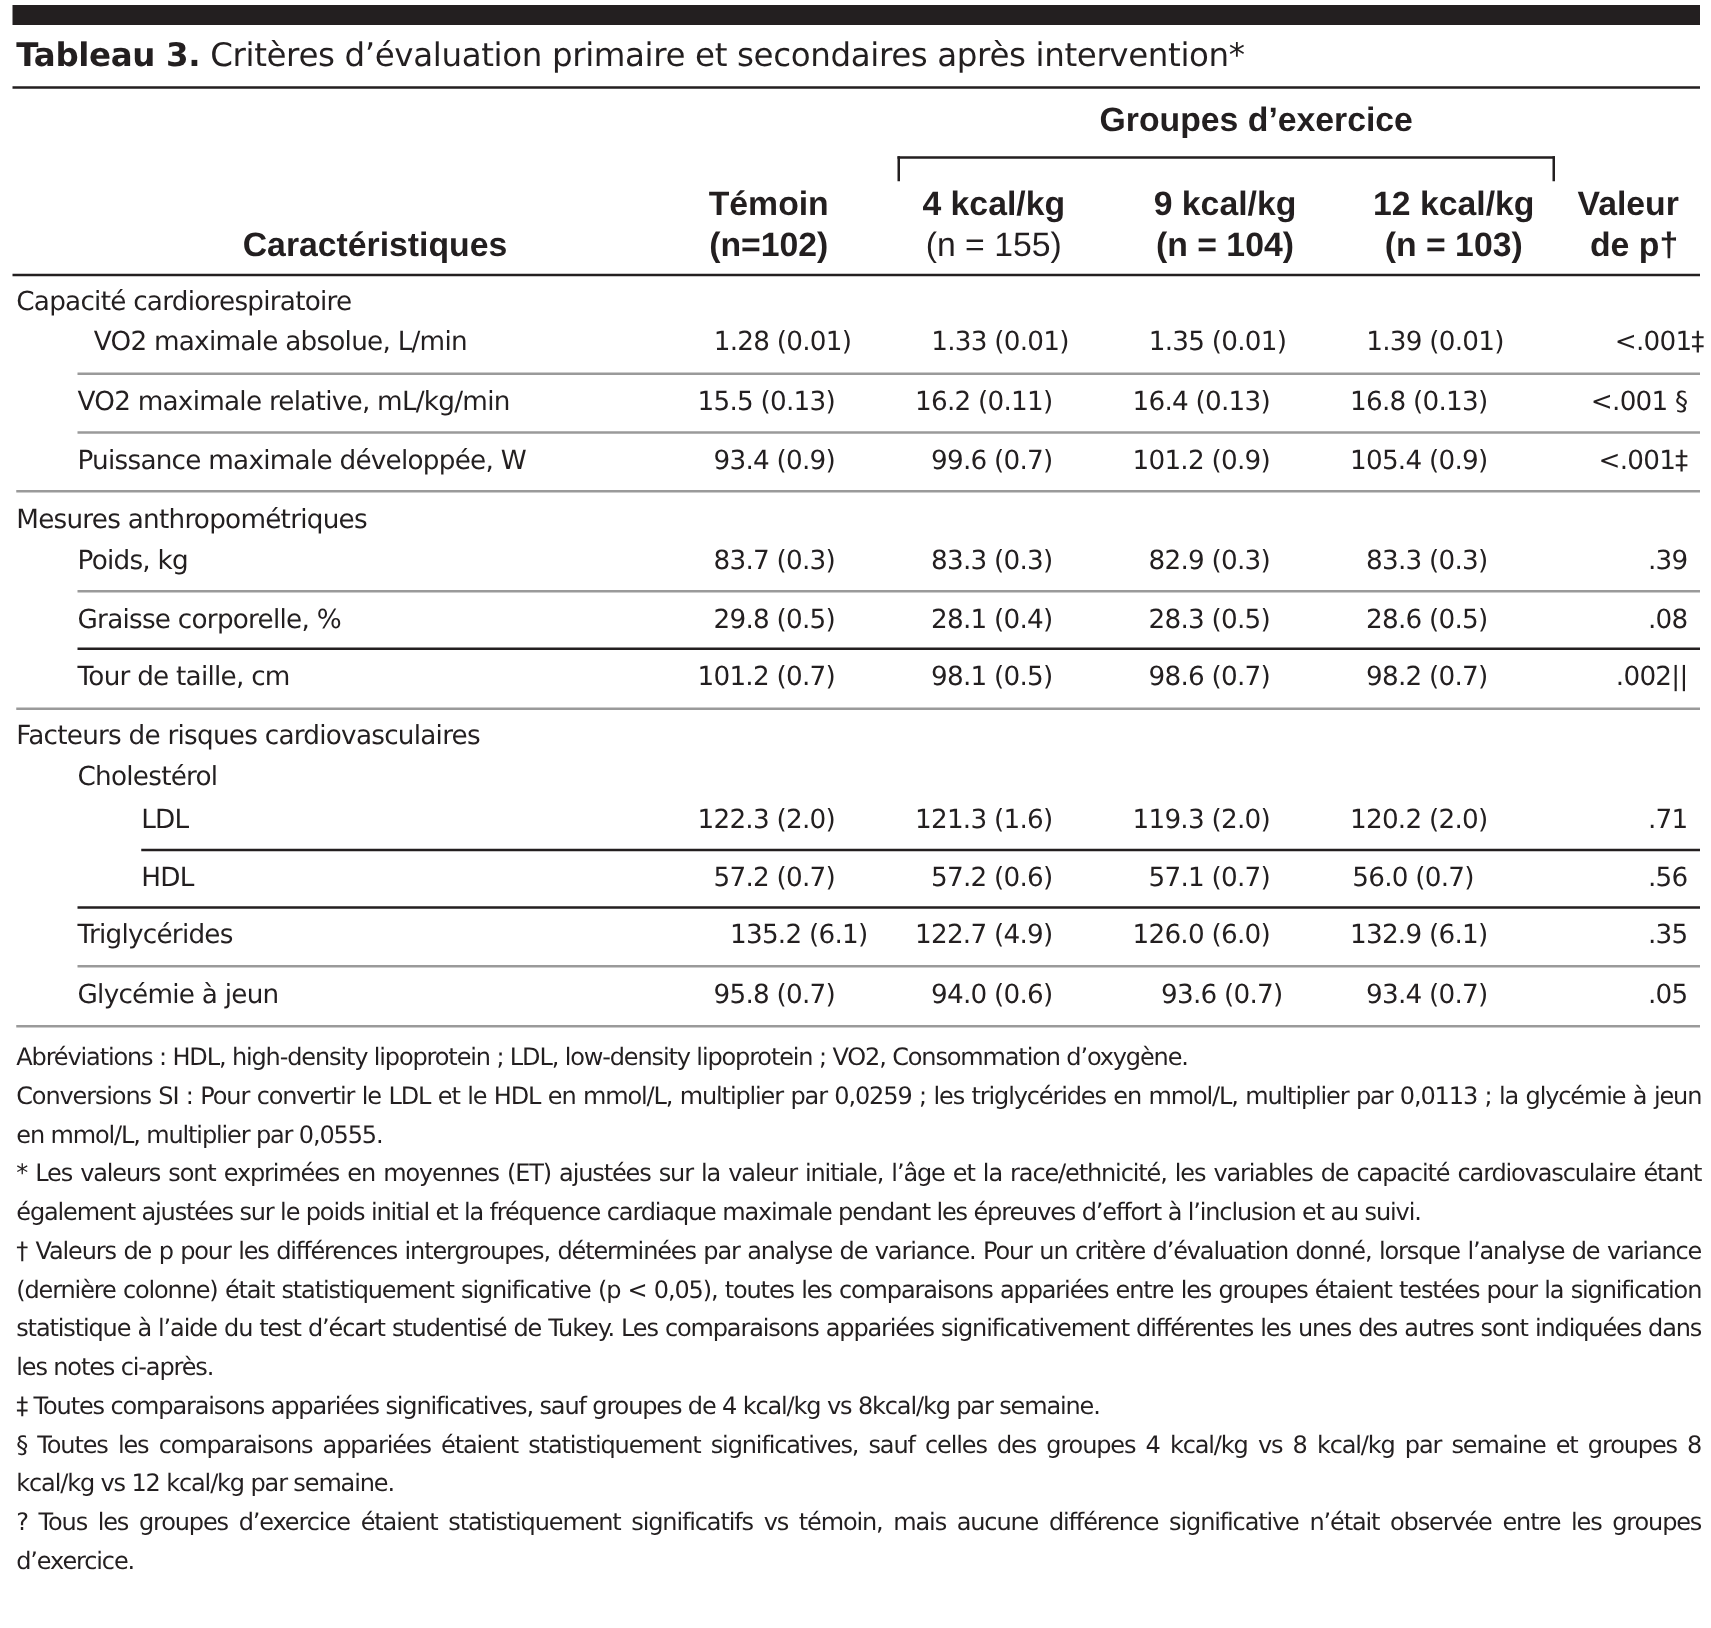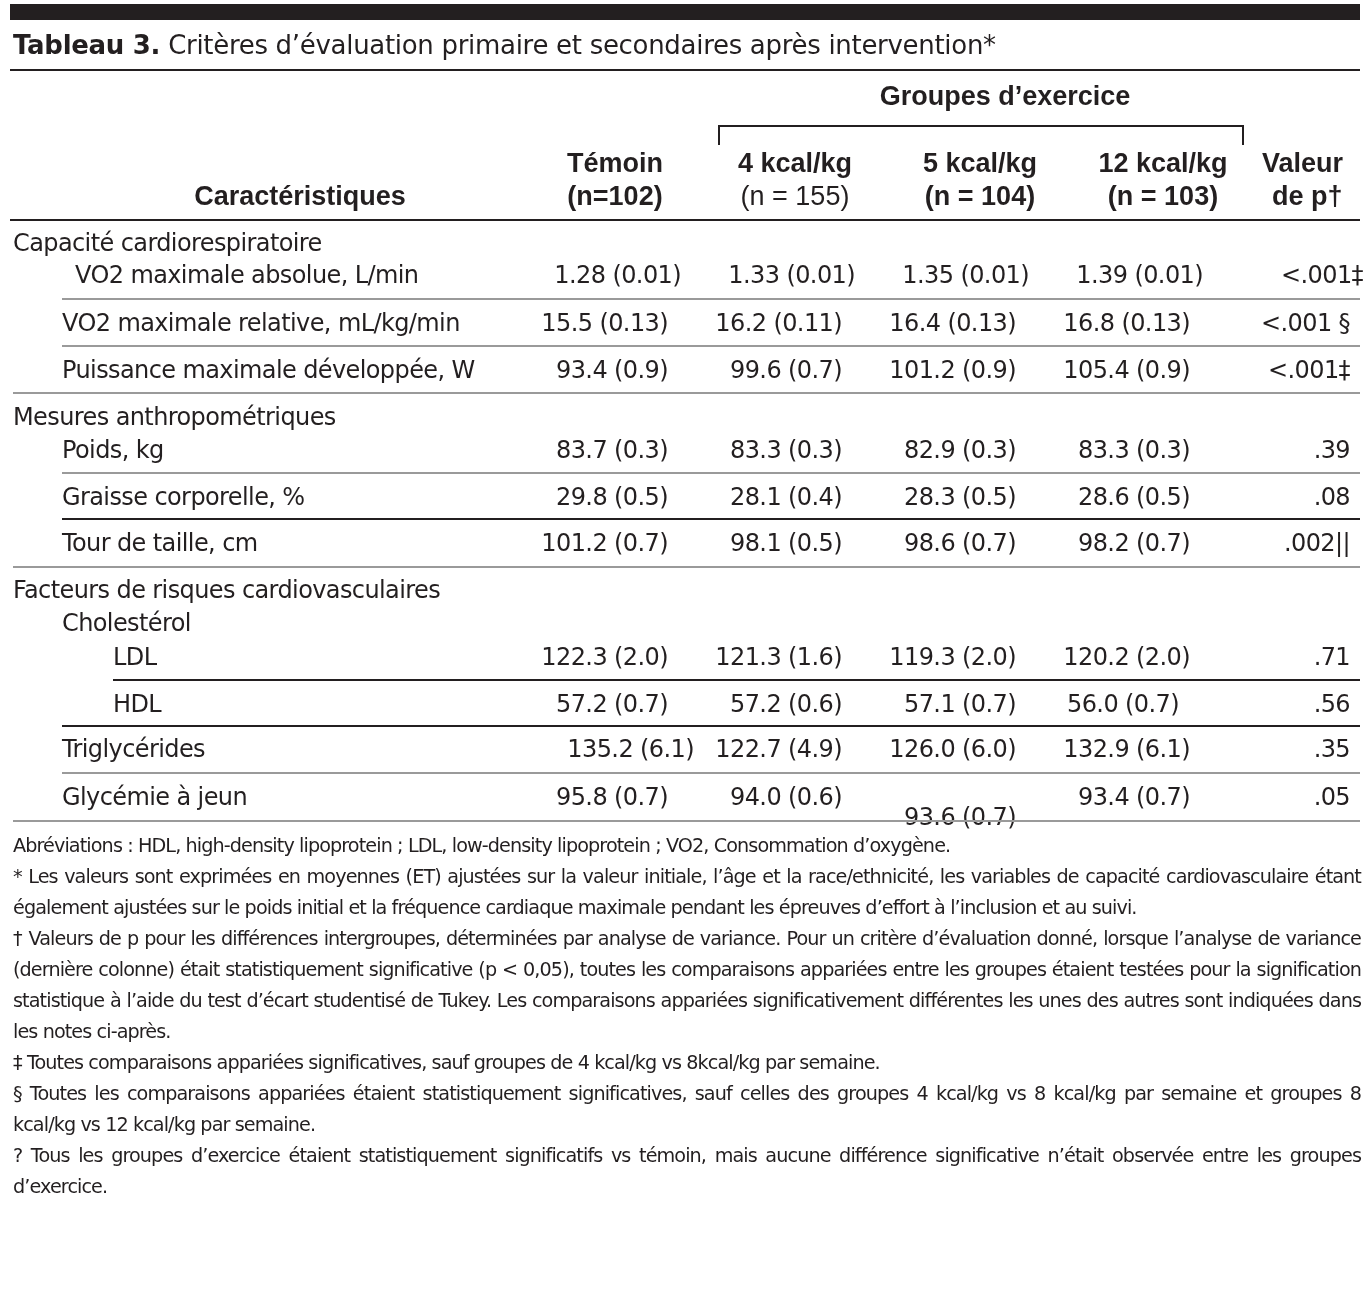--- a/index.html
+++ b/index.html
@@ -16,21 +16,21 @@
   }
   .title .label { font-weight: bold; }
   .title .text { font-weight: normal; color: #231f20; }
   .rule { position: absolute; left: 10px; width: 1350px; height: 0; border-top: 2px solid #231f20; }
 
   .hdr { position: absolute; font-family: "Liberation Sans", sans-serif; font-weight: bold; font-size: 27px; color: #231f20; text-align: center; line-height: 33px; white-space: nowrap; }
   .hdr .light { font-weight: normal; }
   .bracket { position: absolute; left: 718px; top: 125px; width: 522px; height: 18px; border-top: 2px solid #231f20; border-left: 2px solid #231f20; border-right: 2px solid #231f20; }
 
   .tbl { position: absolute; left: 0; top: 0; width: 1369px; }
-  .row { position: absolute; left: 0; width: 1369px; height: 30px; font-family: "DejaVu Sans", sans-serif; font-size: 24px; letter-spacing: -0.6px; white-space: nowrap; }
+  .row { position: absolute; left: 0; width: 1369px; height: 30px; font-family: "DejaVu Sans", sans-serif; font-size: 21px; letter-spacing: -0.6px; white-space: nowrap; }
   .row .lbl { position: absolute; top: 0; }
   .row .lbl.l0 { left: 13px; }
   .row .lbl.l1 { left: 62px; }
   .row .lbl.l2 { left: 113px; }
   .row .v { position: absolute; top: 0; text-align: right; }
   .sep { position: absolute; height: 0; border-top: 2px solid #9a9a9a; right: 9px; }
   .sep.dark { border-top-color: #231f20; }
 
   .notes {
     position: absolute; left: 13px; top: 830px; width: 1348px;
@@ -57,21 +57,21 @@
 
 <div class="hdr" style="left:530px; top:147px; width:170px;">
   <div>Témoin</div>
   <div>(n=102)</div>
 </div>
 <div class="hdr" style="left:710px; top:147px; width:170px;">
   <div>4 kcal/kg</div>
   <div class="light">(n = 155)</div>
 </div>
 <div class="hdr" style="left:895px; top:147px; width:170px;">
-  <div>5 kcal/kg</div>
+  <div>9 kcal/kg</div>
   <div>(n = 104)</div>
 </div>
 <div class="hdr" style="left:1078px; top:147px; width:170px;">
   <div>12 kcal/kg</div>
   <div>(n = 103)</div>
 </div>
 <div class="hdr" style="left:1262px; top:147px; width:110px; text-align:left;">
   <div>Valeur</div>
   <div style="padding-left:10px;">de p†</div>
 </div>
@@ -169,27 +169,28 @@
       <span class="v" style="right: 527px;">122.7 (4.9)</span>
       <span class="v" style="right: 353px;">126.0 (6.0)</span>
       <span class="v" style="right: 179px;">132.9 (6.1)</span>
       <span class="v" style="right: 19px;">.35</span>
     </div>
     <div class="sep" style="top: 772px; left: 62px;"></div>
     <div class="row" style="top: 783px;">
       <span class="lbl l1">Glycémie à jeun</span>
       <span class="v" style="right: 701px; margin-left: 47px;">95.8 (0.7)</span>
       <span class="v" style="right: 527px;">94.0 (0.6)</span>
-      <span class="v" style="right: 353px; margin-top: 20px;">93.6 (0.7)</span>
+      <span class="v" style="right: 343px;">93.6 (0.7)</span>
       <span class="v" style="right: 179px;">93.4 (0.7)</span>
       <span class="v" style="right: 19px;">.05</span>
     </div>
     <div class="sep" style="top: 820px; left: 13px;"></div>
   </div>
 
 <div class="notes" id="notes">
     <p>Abréviations : HDL, high-density lipoprotein ; LDL, low-density lipoprotein ; VO2, Consommation d’oxygène.</p>
+    <p>Conversions SI : Pour convertir le LDL et le HDL en mmol/L, multiplier par 0,0259 ; les triglycérides en mmol/L, multiplier par 0,0113 ; la glycémie à jeun en mmol/L, multiplier par 0,0555.</p>
     <p>* Les valeurs sont exprimées en moyennes (ET) ajustées sur la valeur initiale, l’âge et la race/ethnicité, les variables de capacité cardiovasculaire étant également ajustées sur le poids initial et la fréquence cardiaque maximale pendant les épreuves d’effort à l’inclusion et au suivi.</p>
     <p>† Valeurs de p pour les différences intergroupes, déterminées par analyse de variance. Pour un critère d’évaluation donné, lorsque l’analyse de variance (dernière colonne) était statistiquement significative (p &lt; 0,05), toutes les comparaisons appariées entre les groupes étaient testées pour la signification statistique à l’aide du test d’écart studentisé de Tukey. Les comparaisons appariées significativement différentes les unes des autres sont indiquées dans les notes ci-après.</p>
     <p>‡ Toutes comparaisons appariées significatives, sauf groupes de 4 kcal/kg vs 8kcal/kg par semaine.</p>
     <p>§ Toutes les comparaisons appariées étaient statistiquement significatives, sauf celles des groupes 4 kcal/kg vs 8 kcal/kg par semaine et groupes 8 kcal/kg vs 12 kcal/kg par semaine.</p>
     <p>? Tous les groupes d’exercice étaient statistiquement significatifs vs témoin, mais aucune différence significative n’était observée entre les groupes d’exercice.</p>
   </div>
 
 </body></html>

